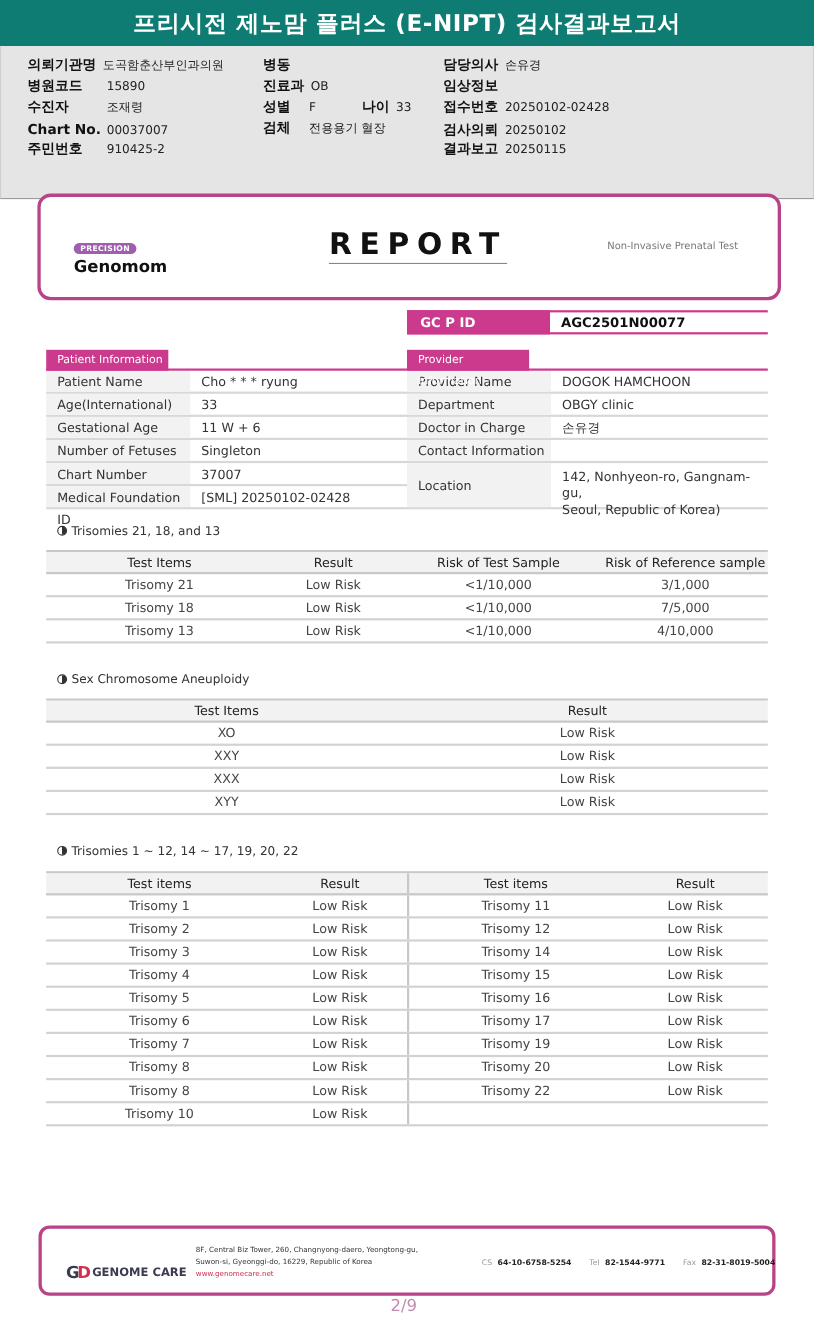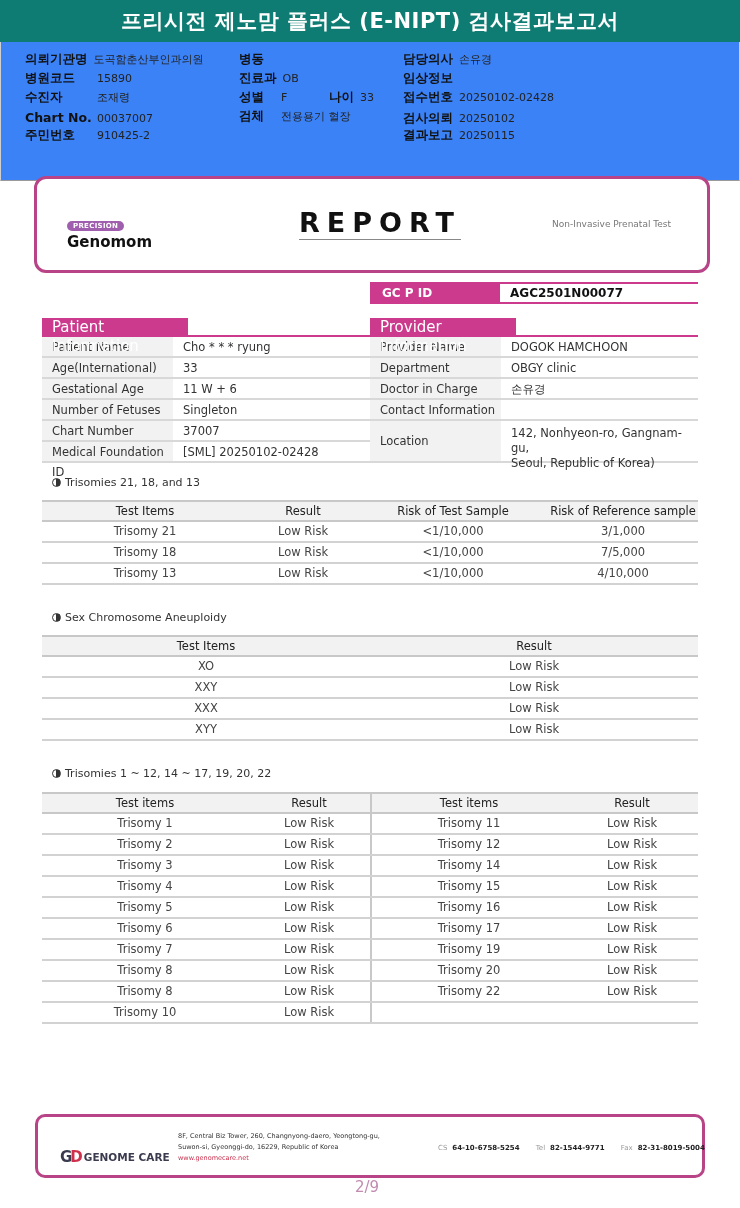--- a/index.html
+++ b/index.html
@@ -1,39 +1,39 @@
 <!DOCTYPE html>
 <html><head>
 <meta charset="utf-8">
 <style>
   * { box-sizing: border-box; margin: 0; padding: 0; }
   body { width: 740px; height: 1208px; background: #ffffff; font-family: "DejaVu Sans", sans-serif; color: #333; position: relative; overflow: hidden; }
 
   .title-bar { position: absolute; left: 0; top: 0; width: 740px; height: 42px; background: #0e7c72; color: #fff; font-size: 21px; font-weight: bold; text-align: center; line-height: 42px; letter-spacing: 0.5px; }
 
-  .info-panel { position: absolute; left: 0; top: 42px; width: 740px; height: 139px; background: #3b82f6; border-bottom: 1px solid #9a9a9a; border-left: 1px solid #cfcfcf; border-right: 1px solid #cfcfcf; }
+  .info-panel { position: absolute; left: 0; top: 42px; width: 740px; height: 139px; background: #e5e5e5; border-bottom: 1px solid #9a9a9a; border-left: 1px solid #cfcfcf; border-right: 1px solid #cfcfcf; }
   .info-item { position: absolute; font-size: 11px; white-space: nowrap; }
   .info-item .lbl { font-weight: bold; color: #111; font-size: 12.5px; display: inline-block; }
   .info-item .val { color: #222; font-size: 11px; margin-left: 6px; }
 
   .report-box { position: absolute; left: 34px; top: 176px; width: 676px; height: 97px; border: 3px solid #b84487; border-radius: 12px; background: #fff; }
   .logo-left { position: absolute; left: 30px; top: 34px; }
   .precision-pill { display: inline-block; background: #a05fae; color: #fff; font-size: 7px; font-weight: bold; padding: 1px 6px; border-radius: 6px; letter-spacing: 0.3px; }
   .genomom { font-size: 15px; font-weight: bold; color: #111; margin-top: 1px; }
   .report-title { position: absolute; left: 262px; top: 28px; font-size: 27px; font-weight: bold; letter-spacing: 7px; color: #111; border-bottom: 1px solid #888; padding-bottom: 1px; }
   .nipt-label { position: absolute; right: 36px; top: 40px; font-size: 9px; color: #777; }
 
   .pink { background: #cc3a8d; color: #fff; }
   .gcpid { position: absolute; left: 370px; top: 282px; width: 328px; height: 22px; border-bottom: 2px solid #cc3a8d; border-top: 2px solid #cc3a8d; }
   .gcpid .k { position: absolute; left: 0; top: -2px; width: 130px; height: 22px; line-height: 22px; padding-left: 12px; font-size: 12px; font-weight: bold; }
   .gcpid .v { position: absolute; left: 140px; top: 0; line-height: 18px; font-size: 12px; font-weight: bold; color: #111; }
 
   .info-table { position: absolute; width: 328px; font-size: 11.5px; }
   .info-table .hdr { height: 19px; border-bottom: 2px solid #cc3a8d; position: relative; }
-  .info-table .hdr span { position: absolute; left: 0; top: 0; width: 146px; height: 19px; line-height: 19px; padding-left: 10px; font-size: 15px; }
+  .info-table .hdr span { position: absolute; left: 0; top: 0; width: 111px; height: 19px; line-height: 19px; padding-left: 10px; font-size: 10px; }
   .info-table .row { display: flex; height: 21px; border-bottom: 2px solid #d8d8d8; }
   .info-table .row .k { width: 131px; background: #f2f2f2; padding-left: 10px; line-height: 20px; color: #333; }
   .info-table .row .v { flex: 1; padding-left: 10px; line-height: 20px; color: #333; }
   .info-table .row.tall { height: 42px; }
   .info-table .row.tall .k { line-height: 40px; }
   .info-table .row.tall .v { line-height: 15px; padding-top: 5px; }
 
   .section-title { position: absolute; left: 52px; font-size: 11px; color: #333; }
   .section-title .half { display: inline-block; width: 9px; height: 9px; border: 1px solid #333; border-radius: 50%; background: linear-gradient(90deg, #fff 50%, #333 50%); margin-right: 4px; vertical-align: -1px; }
 

